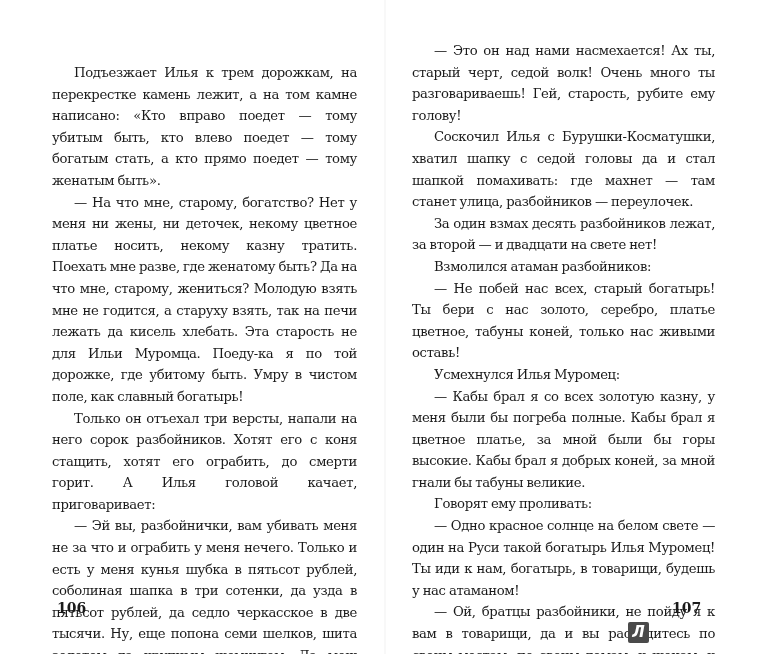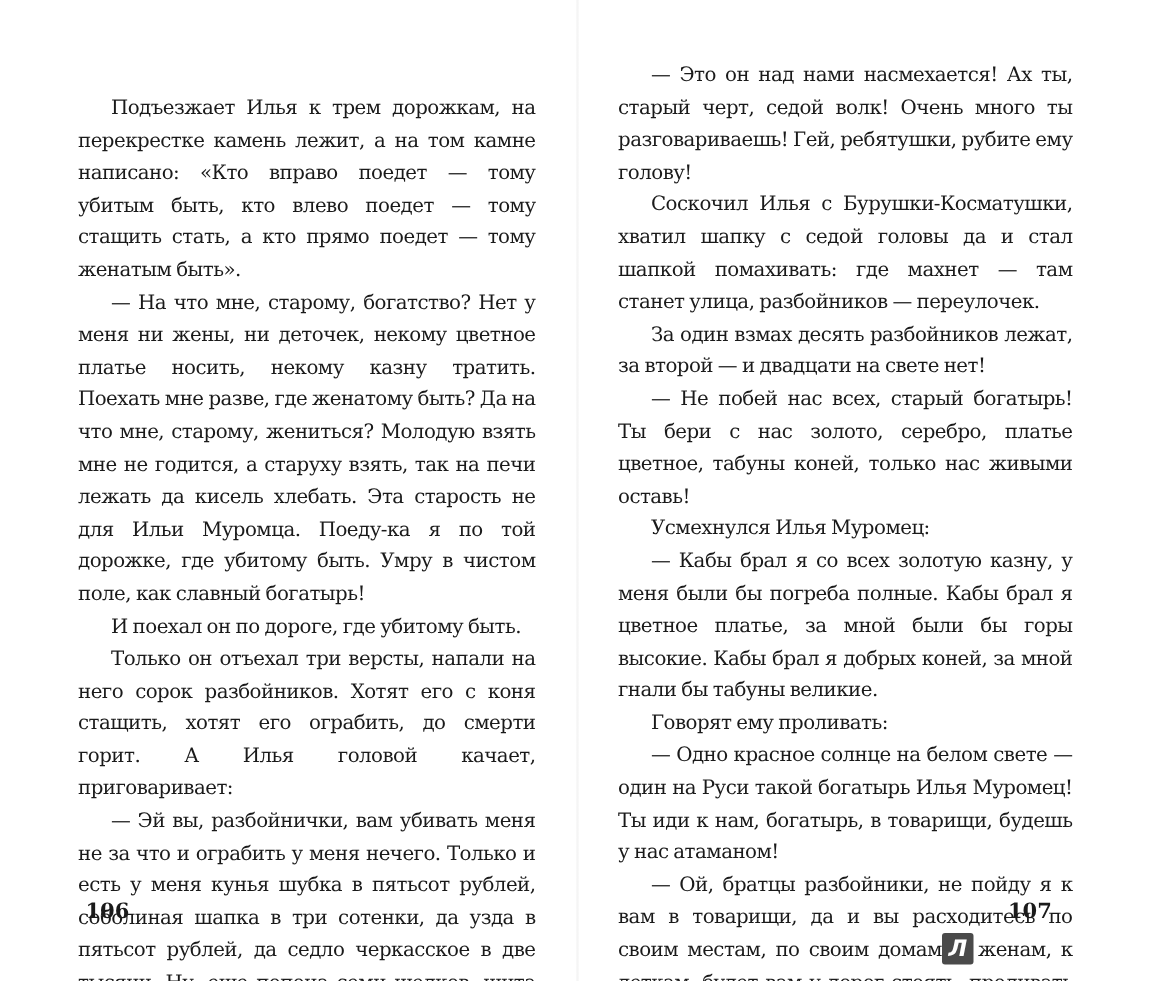--- a/index.html
+++ b/index.html
@@ -46,32 +46,32 @@
       left: 384px; top: 0; width: 2px; height: 654px;
       background: linear-gradient(to right, rgba(0,0,0,0.02), rgba(0,0,0,0.04), rgba(0,0,0,0.02));
     }
   </style>
 </head>
 <body>
 
 <div class="spine"></div>
 
 <div class="page left">
-  <p>Подъезжает Илья к трем дорожкам, на перекрестке камень лежит, а на том камне написано: «Кто вправо поедет — тому убитым быть, кто влево поедет — тому стащить стать, а кто прямо поедет — тому женатым быть».</p>
+  <p>Подъезжает Илья к трем дорожкам, на перекрестке камень лежит, а на том камне написано: «Кто вправо поедет — тому убитым быть, кто влево поедет — тому богатым стать, а кто прямо поедет — тому женатым быть».</p>
   <p>— На что мне, старому, богатство? Нет у меня ни жены, ни деточек, некому цветное платье носить, некому казну тратить. Поехать мне разве, где женатому быть? Да на что мне, старому, жениться? Молодую взять мне не годится, а старуху взять, так на печи лежать да кисель хлебать. Эта старость не для Ильи Муромца. Поеду-ка я по той дорожке, где убитому быть. Умру в чистом поле, как славный богатырь!</p>
-  <p>И поехал он по дороге, где убитому быть.</p>
   <p>Только он отъехал три версты, напали на него сорок разбойников. Хотят его с коня стащить, хотят его ограбить, до смерти горит. А Илья головой качает, приговаривает:</p>
   <p>— Эй вы, разбойнички, вам убивать меня не за что и ограбить у меня нечего. Только и есть у меня кунья шубка в пятьсот рублей, соболиная шапка в три сотенки, да узда в пятьсот рублей, да седло черкасское в две тысячи. Ну, еще попона семи шелков, шита золотом да крупным жемчугом. Да меж ушами у Бурушки камень-самоцвет. Он в осенние ночи как солнце горит, за три версты от него светло. Да еще, пожалуй, есть конь Бурушка — так ему во всем мире цены нет. Из-за такой малости стоит ли старому голову рубить?!</p>
 
 </div>
 
 <div class="page right">
-  <p>— Это он над нами насмехается! Ах ты, старый черт, седой волк! Очень много ты разговариваешь! Гей, ребятушки, рубите ему голову!</p>
+  <p>— Это он над нами насмехается! Ах ты, старый черт, седой волк! Очень много ты разговариваешь! Гей, старость, рубите ему голову!</p>
   <p>Соскочил Илья с Бурушки-Косматушки, хватил шапку с седой головы да и стал шапкой помахивать: где махнет — там станет улица, разбойников — переулочек.</p>
   <p>За один взмах десять разбойников лежат, за второй — и двадцати на свете нет!</p>
+  <p>Взмолился атаман разбойников:</p>
   <p>— Не побей нас всех, старый богатырь! Ты бери с нас золото, серебро, платье цветное, табуны коней, только нас живыми оставь!</p>
   <p>Усмехнулся Илья Муромец:</p>
   <p>— Кабы брал я со всех золотую казну, у меня были бы погреба полные. Кабы брал я цветное платье, за мной были бы горы высокие. Кабы брал я добрых коней, за мной гнали бы табуны великие.</p>
   <p>Говорят ему проливать:</p>
   <p>— Одно красное солнце на белом свете — один на Руси такой богатырь Илья Муромец! Ты иди к нам, богатырь, в товарищи, будешь у нас атаманом!</p>
   <p>— Ой, братцы разбойники, не пойду я к вам в товарищи, да и вы расходитесь по своим местам, по своим домам, к женам, к деткам, будет вам у дорог стоять, проливать кровь невинную.</p>
 
 </div>
 
 <div class="folio left">106</div>

